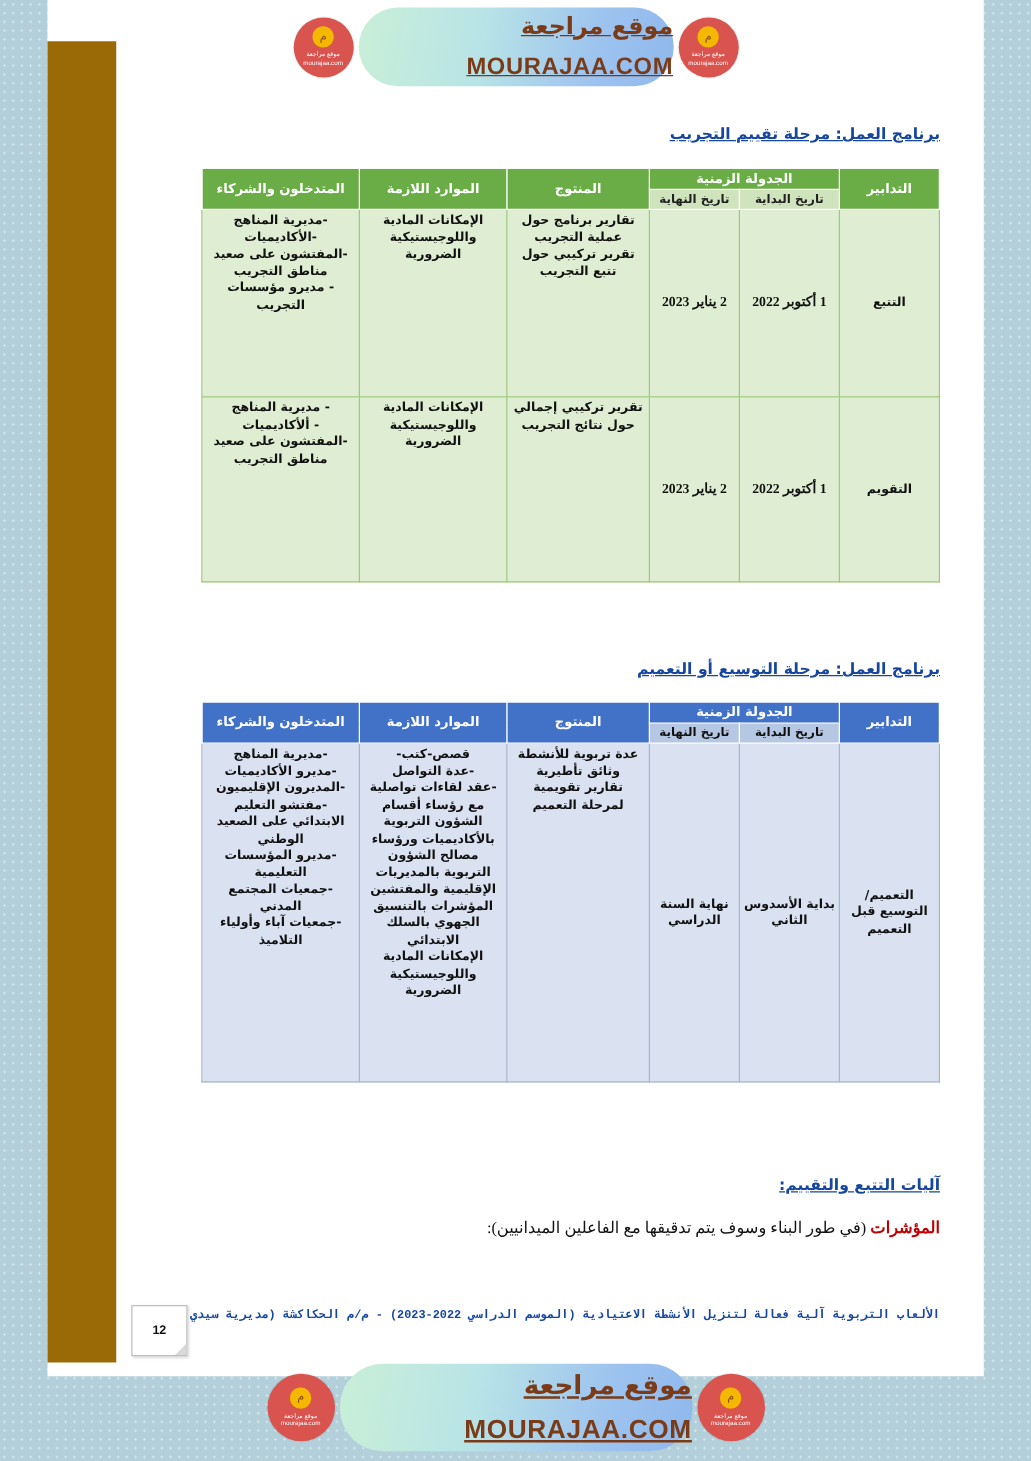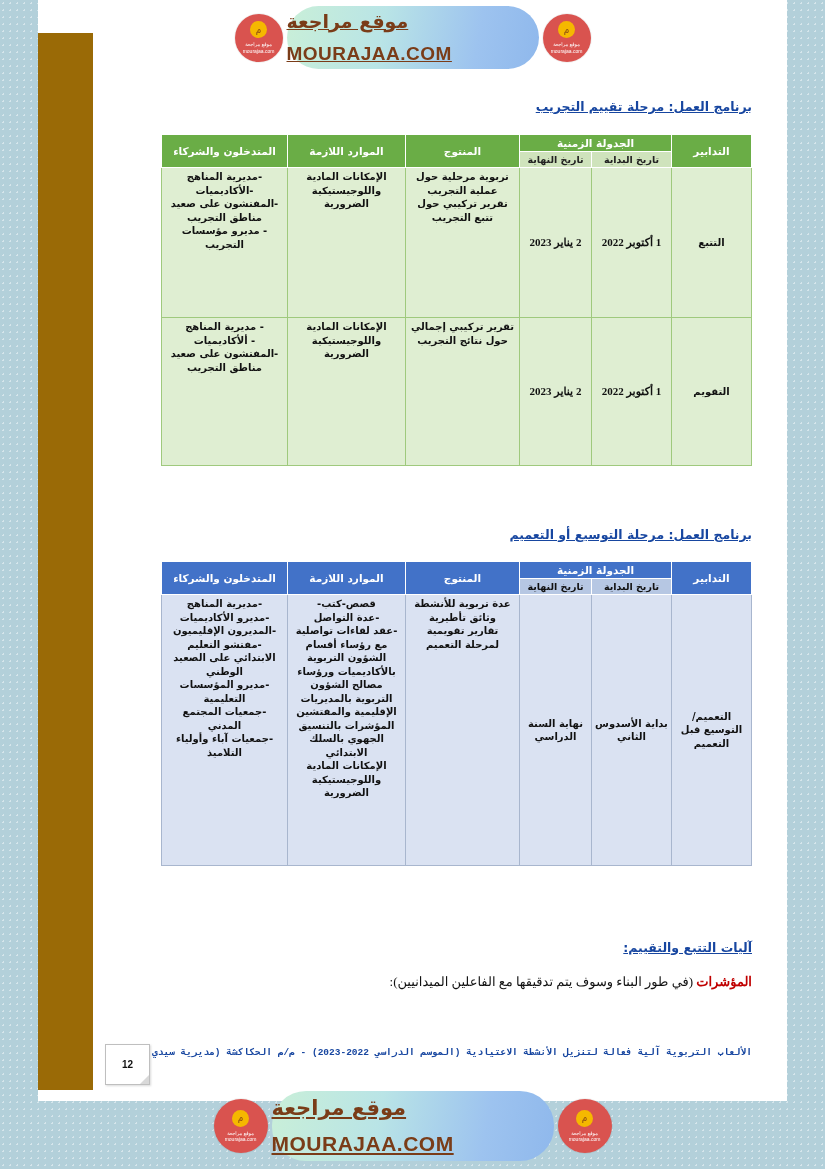--- a/index.html
+++ b/index.html
@@ -29,21 +29,21 @@
   
   .banner{
     position:absolute;left:0;width:825px;height:75px;z-index:20;
     display:flex;align-items:center;justify-content:center;
   }
   .banner.top{top:0;}
   .banner.bottom{top:1083px;height:86px;}
   .pill{
     width:252px;height:63px;border-radius:34px;
     background:linear-gradient(100deg,#c9efd8 0%,#b9e4e6 38%,#9dc3ef 75%,#8fb8ec 100%);
-    display:flex;flex-direction:column;align-items:flex-end;justify-content:center;
+    display:flex;flex-direction:column;align-items:flex-start;justify-content:center;
     gap:13px;
   }
   .banner.bottom .pill{width:282px;height:70px;}
   .pill .ar{
     font-family:"DejaVu Sans", sans-serif;
     font-size:19px;font-weight:bold;color:#7a3c18;
     text-decoration:underline;line-height:1.1;letter-spacing:1px;
   }
   .banner.bottom .pill .ar{font-size:21px;}
   .pill .url{
@@ -210,21 +210,21 @@
         <tr>
           <th class="sub">تاريخ البداية</th>
           <th class="sub">تاريخ النهاية</th>
         </tr>
       </thead>
       <tbody>
         <tr style="height:150px">
           <td><span class="cell-lines">التتبع</span></td>
           <td class="date"><span class="cell-lines">1 أكتوبر 2022</span></td>
           <td class="date"><span class="cell-lines">2 يناير 2023</span></td>
-          <td style="vertical-align:top"><span class="cell-lines">تربوية مرحلية حول عملية التجريب
+          <td style="vertical-align:top"><span class="cell-lines">تقارير برنامج حول عملية التجريب
 تقرير تركيبي حول تتبع التجريب</span></td>
           <td style="vertical-align:top"><span class="cell-lines">الإمكانات المادية واللوجيستيكية الضرورية</span></td>
           <td style="vertical-align:top"><span class="cell-lines">-مديرية المناهج
 -الأكاديميات
 -المفتشون على صعيد مناطق التجريب
 - مديرو مؤسسات التجريب</span></td>
         </tr>
         <tr style="height:148px">
           <td><span class="cell-lines">التقويم</span></td>
           <td class="date"><span class="cell-lines">1 أكتوبر 2022</span></td>

